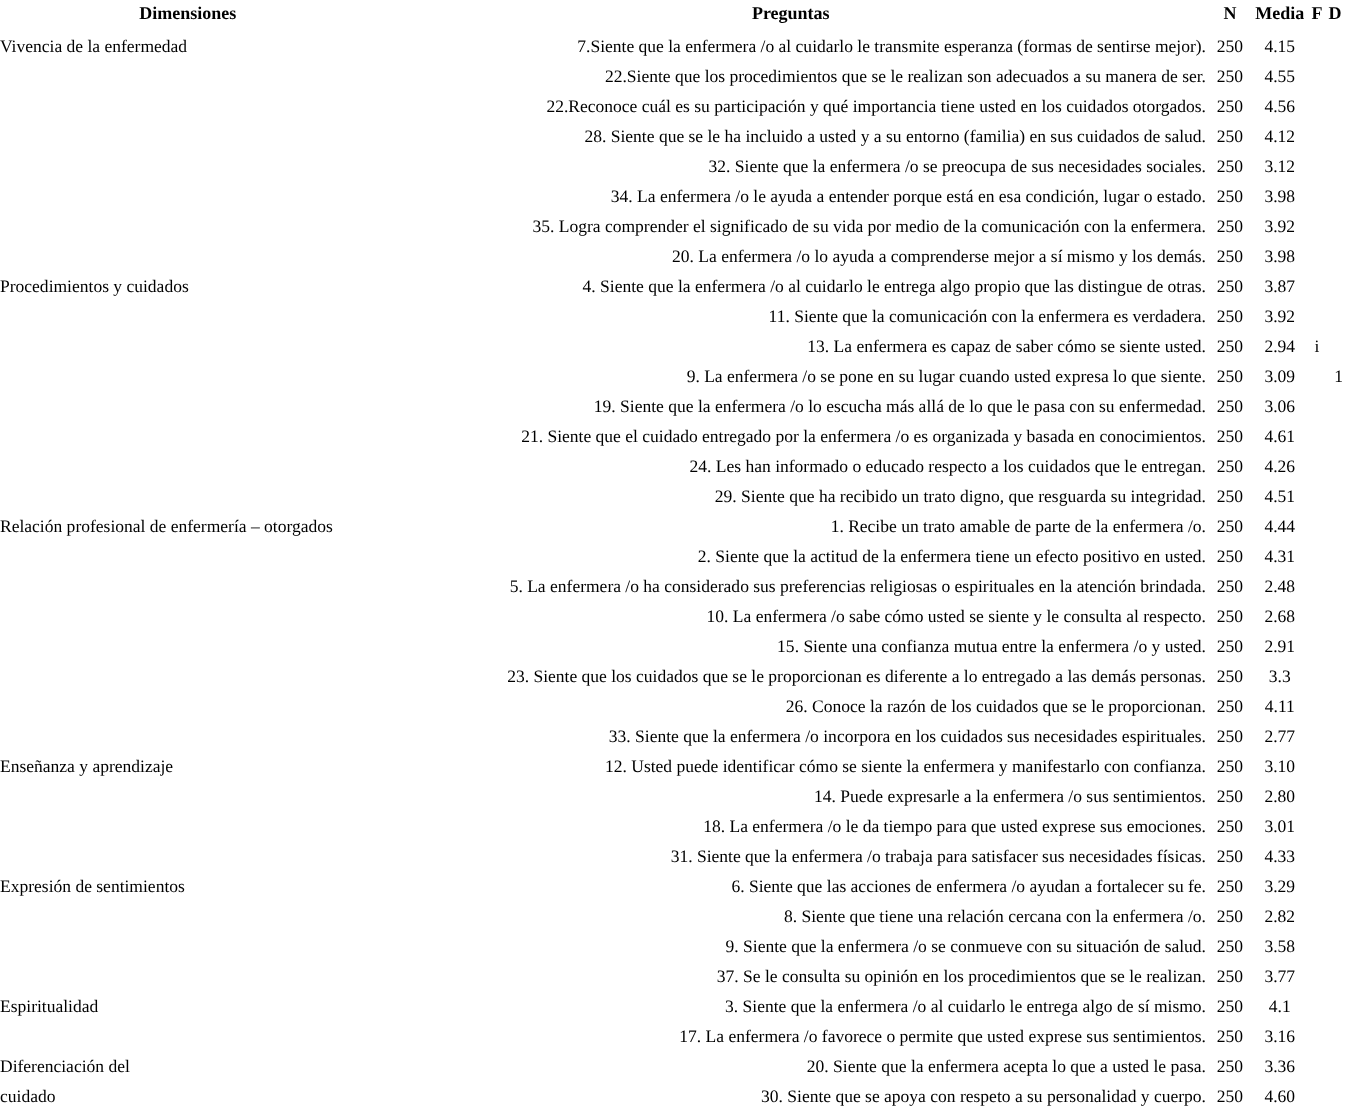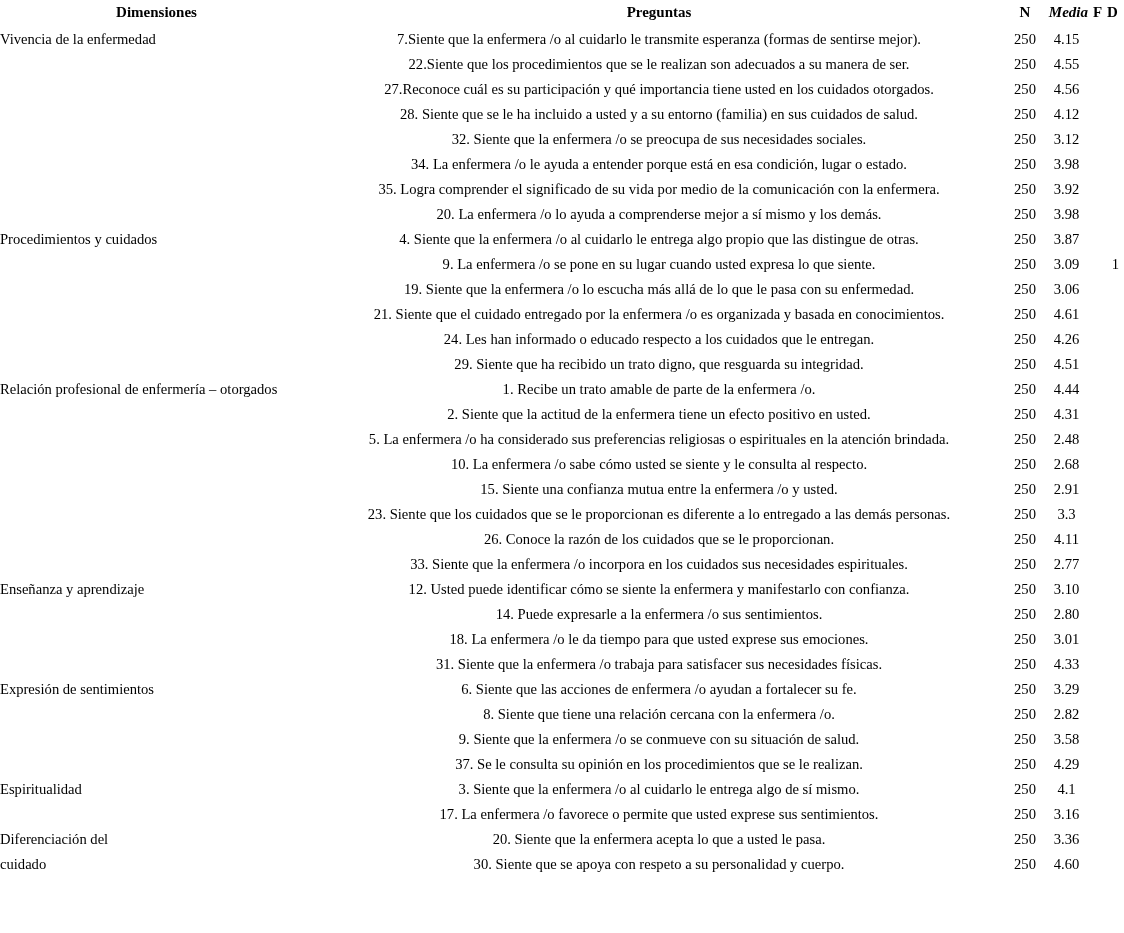--- a/index.html
+++ b/index.html
@@ -49,41 +49,41 @@
   thead tr.header-row th {
     font-weight: bold;
     font-size: 15px;
     height: 25px;
     line-height: 25px;
     padding-bottom: 2px;
   }
   th.h-dim   { text-align: center; padding-right: 152px; }
   th.h-que   { text-align: center; padding-right: 36px; }
   th.h-n     { text-align: center; font-weight: normal; }
-  th.h-media { text-align: right; font-style: italic; }
+  th.h-media { text-align: center; }
   th.h-f     { text-align: center; }
   th.h-d     { text-align: left; }
 
   
   tbody tr.table-row {
     height: 25px;
   }
   tbody tr.table-row > td {
     height: 25px;
     line-height: 25px;
     font-size: 14.6px;
   }
 
   td.cell-dimension {
     text-align: left;
     padding-left: 6px;
     font-size: 14.6px;
   }
   td.cell-question {
-    text-align: center;
+    text-align: right;
     font-size: 14.6px;
     padding-left: 0px;
   }
   td.cell-n {
     text-align: center;
     font-size: 14.6px;
   }
   td.cell-media {
     text-align: center;
     font-size: 14.6px;
@@ -133,21 +133,21 @@
         <tr class="table-row">
           <td class="cell-dimension"></td>
           <td class="cell-question">22.Siente que los procedimientos que se le realizan son adecuados a su manera de ser.</td>
           <td class="cell-n">250</td>
           <td class="cell-media">4.55</td>
           <td class="cell-f"></td>
           <td class="cell-d"></td>
         </tr>
         <tr class="table-row">
           <td class="cell-dimension"></td>
-          <td class="cell-question">27.Reconoce cuál es su participación y qué importancia tiene usted en los cuidados otorgados.</td>
+          <td class="cell-question">22.Reconoce cuál es su participación y qué importancia tiene usted en los cuidados otorgados.</td>
           <td class="cell-n">250</td>
           <td class="cell-media">4.56</td>
           <td class="cell-f"></td>
           <td class="cell-d"></td>
         </tr>
         <tr class="table-row">
           <td class="cell-dimension"></td>
           <td class="cell-question">28. Siente que se le ha incluido a usted y a su entorno (familia) en sus cuidados de salud.</td>
           <td class="cell-n">250</td>
           <td class="cell-media">4.12</td>
@@ -189,20 +189,36 @@
         <tr class="table-row">
           <td class="cell-dimension">Procedimientos y cuidados</td>
           <td class="cell-question">4. Siente que la enfermera /o al cuidarlo le entrega algo propio que las distingue de otras.</td>
           <td class="cell-n">250</td>
           <td class="cell-media">3.87</td>
           <td class="cell-f"></td>
           <td class="cell-d"></td>
         </tr>
         <tr class="table-row">
           <td class="cell-dimension"></td>
+          <td class="cell-question">11. Siente que la comunicación con la enfermera es verdadera.</td>
+          <td class="cell-n">250</td>
+          <td class="cell-media">3.92</td>
+          <td class="cell-f"></td>
+          <td class="cell-d"></td>
+        </tr>
+        <tr class="table-row">
+          <td class="cell-dimension"></td>
+          <td class="cell-question">13. La enfermera es capaz de saber cómo se siente usted.</td>
+          <td class="cell-n">250</td>
+          <td class="cell-media">2.94</td>
+          <td class="cell-f">i</td>
+          <td class="cell-d"></td>
+        </tr>
+        <tr class="table-row">
+          <td class="cell-dimension"></td>
           <td class="cell-question">9. La enfermera /o se pone en su lugar cuando usted expresa lo que siente.</td>
           <td class="cell-n">250</td>
           <td class="cell-media">3.09</td>
           <td class="cell-f"></td>
           <td class="cell-d">1</td>
         </tr>
         <tr class="table-row">
           <td class="cell-dimension"></td>
           <td class="cell-question">19. Siente que la enfermera /o lo escucha más allá de lo que le pasa con su enfermedad.</td>
           <td class="cell-n">250</td>
@@ -351,21 +367,21 @@
           <td class="cell-question">9. Siente que la enfermera /o se conmueve con su situación de salud.</td>
           <td class="cell-n">250</td>
           <td class="cell-media">3.58</td>
           <td class="cell-f"></td>
           <td class="cell-d"></td>
         </tr>
         <tr class="table-row">
           <td class="cell-dimension"></td>
           <td class="cell-question">37. Se le consulta su opinión en los procedimientos que se le realizan.</td>
           <td class="cell-n">250</td>
-          <td class="cell-media">4.29</td>
+          <td class="cell-media">3.77</td>
           <td class="cell-f"></td>
           <td class="cell-d"></td>
         </tr>
         <tr class="table-row">
           <td class="cell-dimension">Espiritualidad</td>
           <td class="cell-question">3. Siente que la enfermera /o al cuidarlo le entrega algo de sí mismo.</td>
           <td class="cell-n">250</td>
           <td class="cell-media">4.1</td>
           <td class="cell-f"></td>
           <td class="cell-d"></td>

